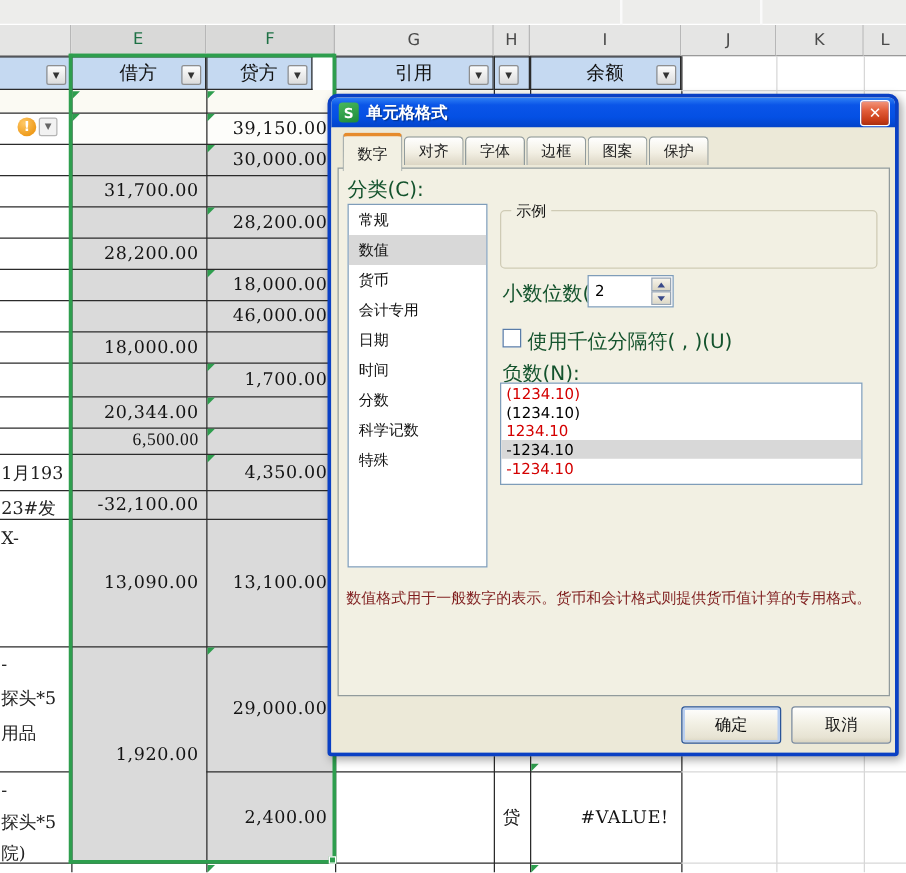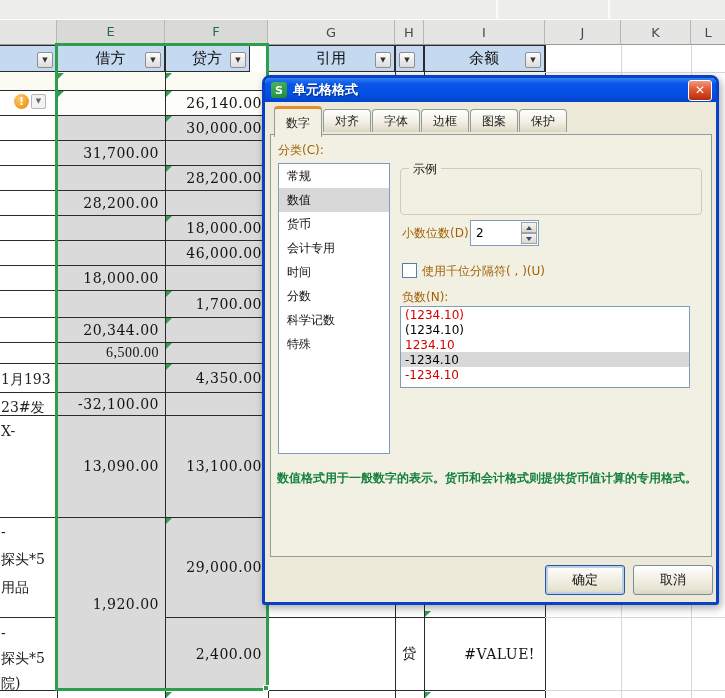--- a/index.html
+++ b/index.html
@@ -49,38 +49,38 @@
   .dlgtitle{color:#fff;font-size:13px;font-weight:bold;flex:1;text-shadow:1px 1px 1px rgba(0,0,0,.4);}
   .closebtn{width:22px;height:19px;border:1px solid #fff;border-radius:3px;
             background:linear-gradient(180deg,#f3977d,#e25d39 40%,#c83c17 80%,#a92f10);
             color:#fff;font-size:12px;font-weight:bold;display:flex;align-items:center;justify-content:center;}
   .dlgbody{position:relative;flex:1;background:#ece9d8;}
   .tab{position:absolute;top:7px;height:22px;width:46px;border:1px solid #919b9c;border-bottom:none;
        border-radius:4px 4px 0 0;background:linear-gradient(180deg,#ffffff,#f2efe3 55%,#dcd6c4);
        display:flex;align-items:center;justify-content:center;font-size:12px;color:#222;z-index:1;}
   .tab.active{top:4px;height:28px;background:#f2f0e3;border-top:3px solid #e68b2c;z-index:3;}
   .tabpage{left:5px;top:32px;width:442px;height:423px;background:#f2f0e3;border:1px solid #919b9c;z-index:2;}
-  .lbl{position:absolute;font-size:12px;color:#a16207;z-index:4;}
+  .lbl{position:absolute;font-size:16px;color:#14532d;z-index:4;}
   .listbox{position:absolute;background:#fff;border:1px solid #7f9db9;z-index:4;overflow:hidden;}
   .catitem{height:24px;display:flex;align-items:center;padding-left:8px;font-size:12px;color:#111;}
   .catitem.sel{background:#d8d8d8;}
   .groupbox{position:absolute;border:1px solid #cfcbb5;border-radius:4px;z-index:4;}
   .grouplabel{position:absolute;top:-8px;left:8px;background:#f2f0e3;padding:0 4px;font-size:12px;color:#111;}
   .textbox{position:absolute;background:#fff;border:1px solid #7f9db9;z-index:4;display:flex;align-items:center;
            font-size:12px;color:#000;padding-left:5px;}
   .spinner{position:absolute;right:1px;top:1px;bottom:1px;width:16px;display:flex;flex-direction:column;}
   .spinbtn{flex:1;background:linear-gradient(180deg,#f7f4ea,#ddd8c6);border:1px solid #97a4b3;
            display:flex;align-items:center;justify-content:center;}
   .spup{width:0;height:0;border-left:3px solid transparent;border-right:3px solid transparent;border-bottom:4px solid #3a4a8a;}
   .spdn{width:0;height:0;border-left:3px solid transparent;border-right:3px solid transparent;border-top:4px solid #3a4a8a;}
   .checkbox{position:absolute;width:13px;height:13px;background:#fff;border:1px solid #5a7ca8;z-index:4;}
   .negitem{height:15px;display:flex;align-items:center;padding-left:4px;font-size:12px;}
   .negitem.sel{background:#d8d8d8;}
   .c-red{color:#d40000;} .c-black{color:#000;}
-  .desc{position:absolute;font-size:12px;color:#15803d;z-index:4;line-height:16px;font-weight:bold;}
+  .desc{position:absolute;font-size:12px;color:#7f1d1d;z-index:4;line-height:16px;}
   .xpbtn{position:absolute;height:28px;width:78px;border:1px solid #7b8ba0;border-radius:3px;
          background:linear-gradient(180deg,#ffffff,#f2f0e4 45%,#e7e3d3 85%,#d9d4c1);
          display:flex;align-items:center;justify-content:center;font-size:13px;color:#111;z-index:5;}
   .xpbtn.default{border-color:#2a5599;box-shadow:inset 0 0 0 2px #b9cff0;}
 </style>
 </head>
 <body>
 
 <div>
 
@@ -178,21 +178,21 @@
 
   <div class="abs cell" style="left:57px;top:140px;width:108px;height:25px;">31,700.00</div>
   <div class="abs cell" style="left:57px;top:190px;width:108px;height:25px;">28,200.00</div>
   <div class="abs cell" style="left:57px;top:265px;width:108px;height:25px;">18,000.00</div>
   <div class="abs cell" style="left:57px;top:317px;width:108px;height:25px;">20,344.00</div>
   <div class="abs cell" style="left:57px;top:342px;width:108px;height:21px;font-family:Liberation Serif, serif;">6,500.00</div>
   <div class="abs cell" style="left:57px;top:392px;width:108px;height:23px;">-32,100.00</div>
   <div class="abs cell" style="left:57px;top:415px;width:108px;height:102px;">13,090.00</div>
   <div class="abs cell" style="left:57px;top:517px;width:108px;height:173px;">1,920.00</div>
 
-  <div class="abs cell" style="left:165px;top:90px;width:103px;height:25px;">26,140.00</div>
+  <div class="abs cell" style="left:165px;top:90px;width:103px;height:25px;">39,150.00</div>
   <div class="abs cell" style="left:165px;top:115px;width:103px;height:25px;">30,000.00</div>
   <div class="abs cell" style="left:165px;top:165px;width:103px;height:25px;">28,200.00</div>
   <div class="abs cell" style="left:165px;top:215px;width:103px;height:25px;">18,000.00</div>
   <div class="abs cell" style="left:165px;top:240px;width:103px;height:25px;">46,000.00</div>
   <div class="abs cell" style="left:165px;top:290px;width:103px;height:27px;">1,700.00</div>
   <div class="abs cell" style="left:165px;top:363px;width:103px;height:29px;">4,350.00</div>
   <div class="abs cell" style="left:165px;top:415px;width:103px;height:102px;">13,100.00</div>
   <div class="abs cell" style="left:165px;top:517px;width:103px;height:100px;">29,000.00</div>
   <div class="abs cell" style="left:165px;top:617px;width:103px;height:73px;">2,400.00</div>
 
@@ -235,20 +235,21 @@
       <div class="tab" style="left:205px;">图案</div>
       <div class="tab" style="left:254px;">保护</div>
       <div class="abs tabpage"></div>
 
       <div class="lbl" style="left:13px;top:40px;">分类(C):</div>
       <div class="listbox" style="left:13px;top:61px;width:110px;height:289px;">
         <div class="catitem">常规</div>
         <div class="catitem sel">数值</div>
         <div class="catitem">货币</div>
         <div class="catitem">会计专用</div>
+        <div class="catitem">日期</div>
         <div class="catitem">时间</div>
         <div class="catitem">分数</div>
         <div class="catitem">科学记数</div>
         <div class="catitem">特殊</div>
       </div>
 
       <div class="groupbox" style="left:135px;top:66px;width:300px;height:45px;">
         <span class="grouplabel">示例</span>
       </div>
 

